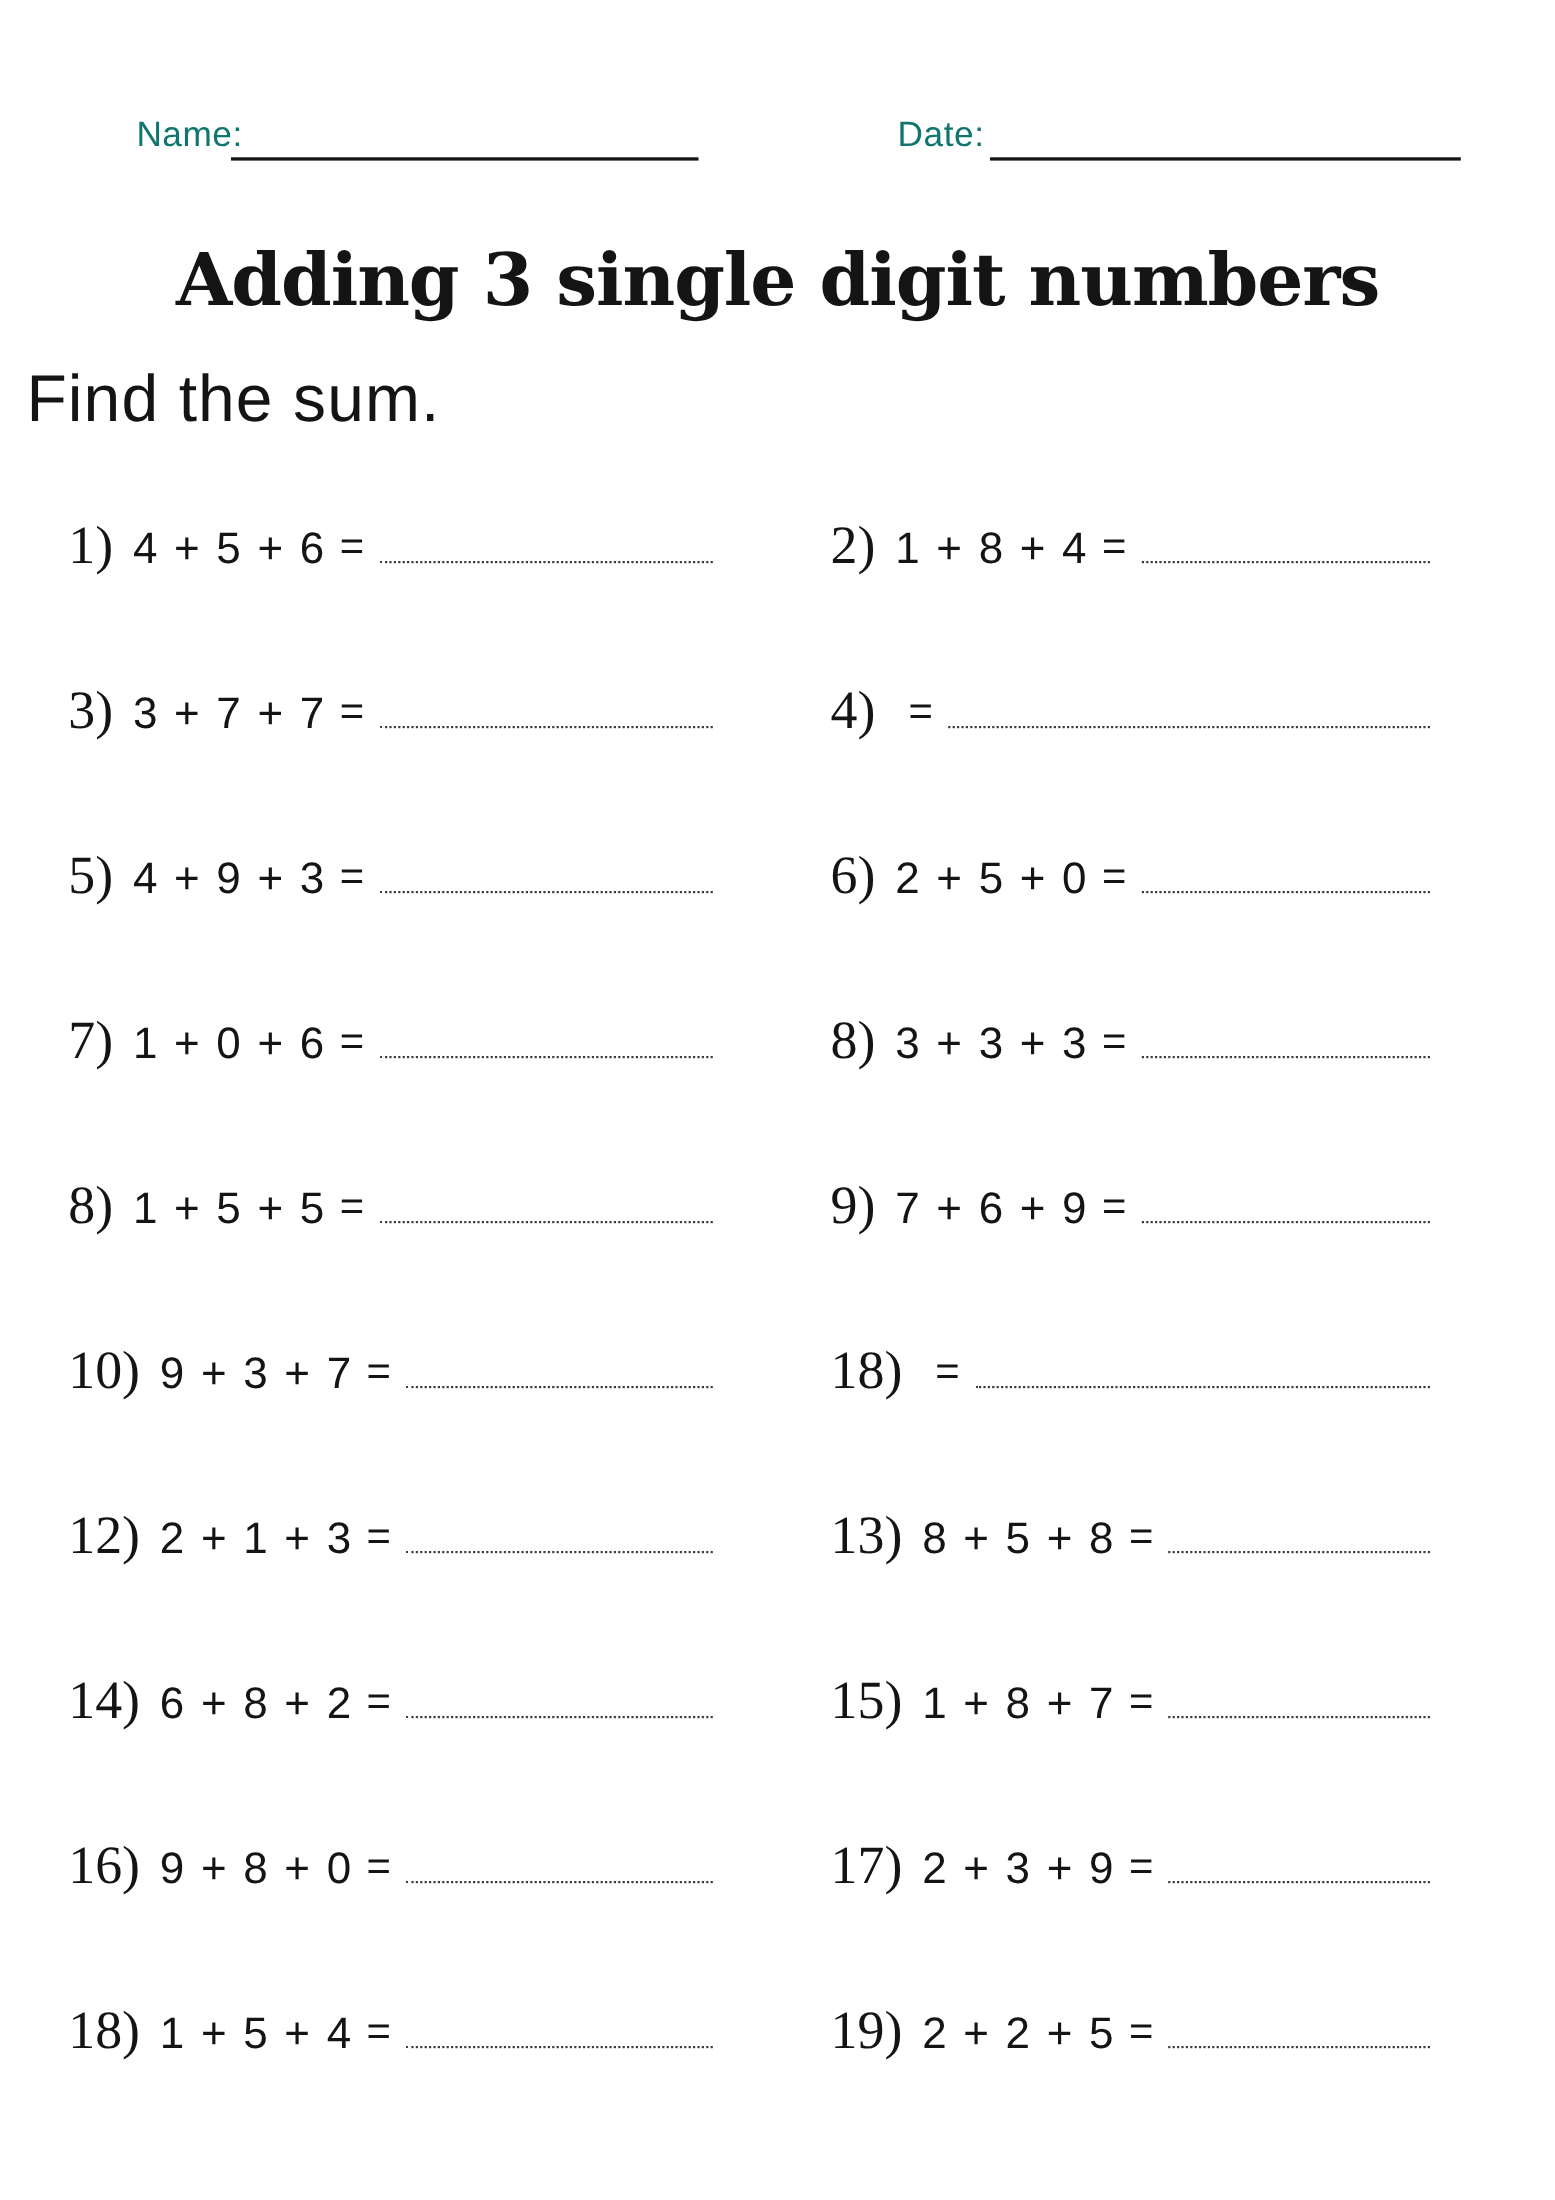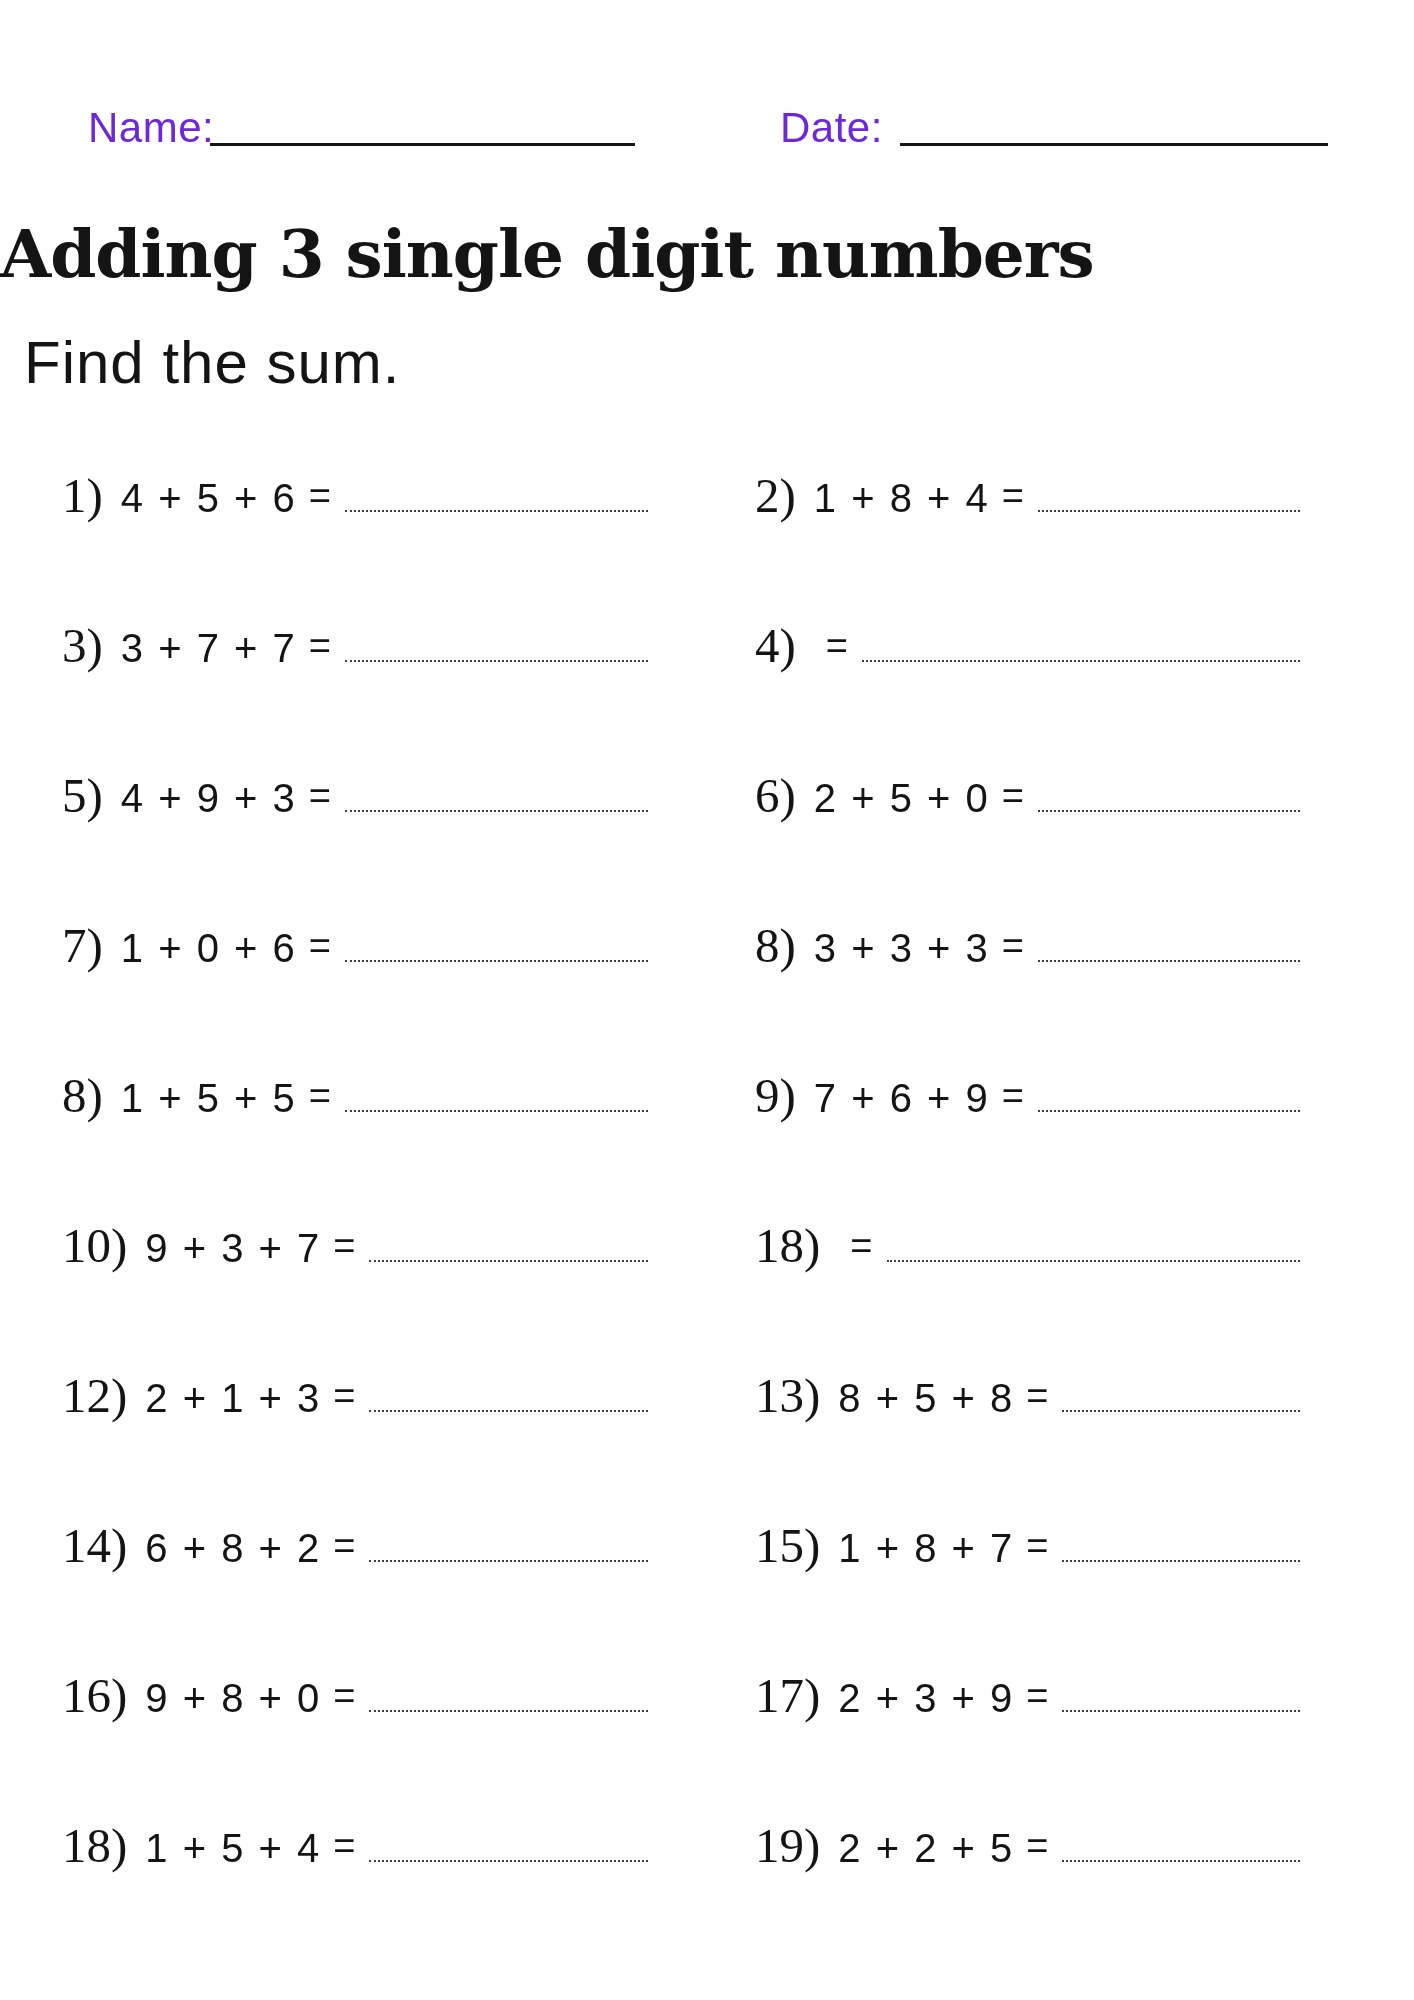--- a/index.html
+++ b/index.html
@@ -9,43 +9,44 @@
     position: relative;
     background: #ffffff;
     color: #141414;
     font-family: "Liberation Sans", sans-serif;
     overflow: hidden;
   }
 
   
   .hdr-label {
     position: absolute;
-    font-size: 42px;
+    font-size: 32px;
     letter-spacing: 0.5px;
-    color: #6d28d9;
-    white-space: nowrap;
+    color: #0f766e;
+    white-space: nowrap;
+    margin-left: 36px;
   }
   .name-label { left: 88px;  top: 104px; }
   .date-label { left: 780px; top: 104px; }
 
   .hdr-line {
     position: absolute;
     top: 143px;
     height: 0;
     border-top: 3px solid #151515;
   }
   .name-line { left: 210px; width: 425px; }
   .date-line { left: 900px; width: 428px; }
 
   
   .page-title {
     position: absolute;
     left: 0; right: 0;
     top: 215px;
-    text-align: left;
+    text-align: center;
     font-family: "DejaVu Serif", serif;
     font-weight: 700;
     font-size: 66px;
     letter-spacing: -1px;
     white-space: nowrap;
   }
   .instruction {
     position: absolute;
     left: 24px;
     top: 328px;

